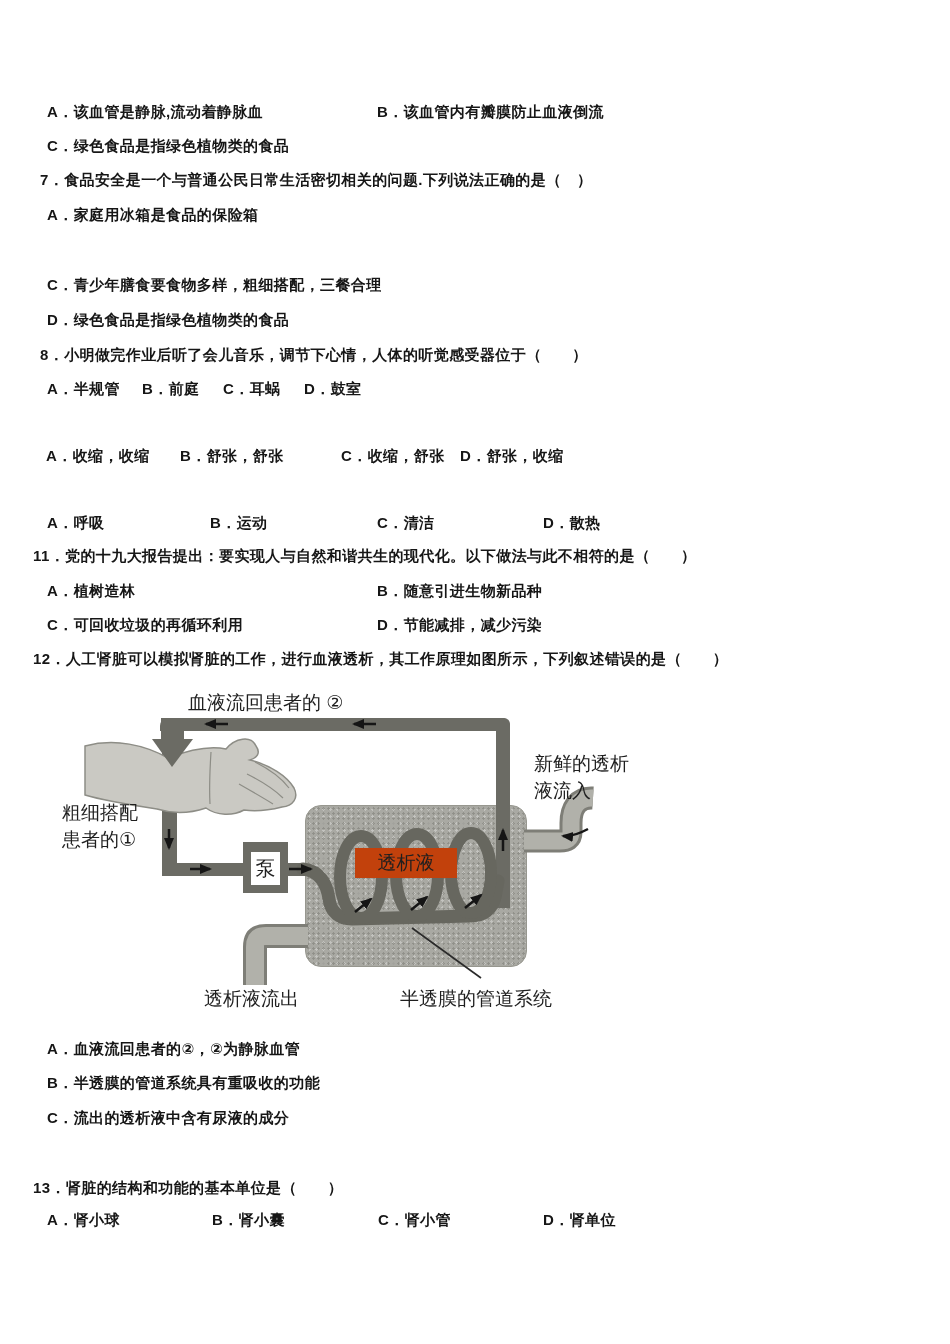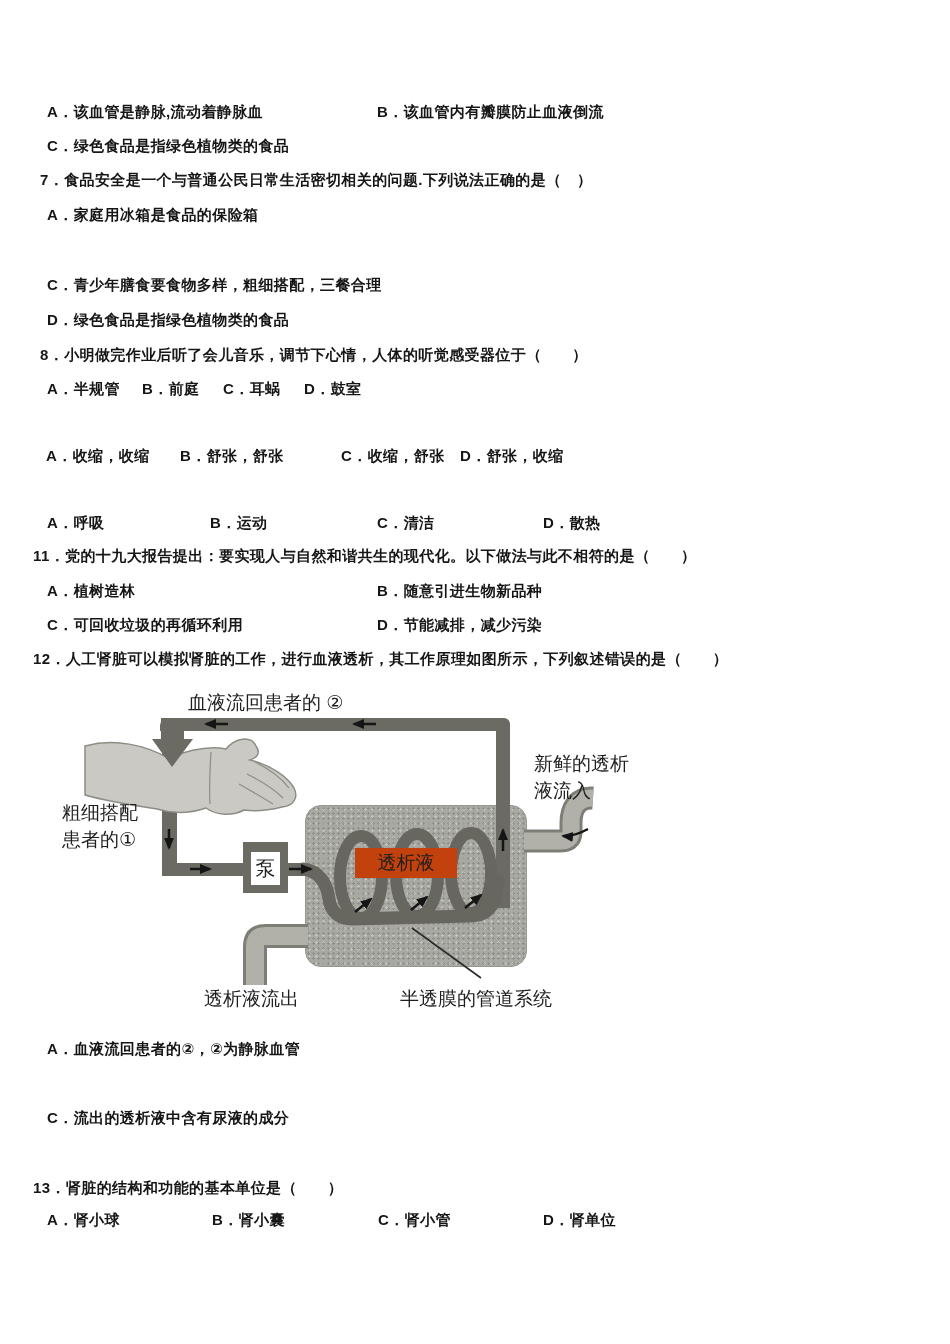--- a/index.html
+++ b/index.html
@@ -134,20 +134,21 @@
     <div class="dlabel" style="left:128px;top:2px">血液流回患者的 ②</div>
     <div class="dlabel" style="left:2px;top:112px">粗细搭配</div>
     <div class="dlabel" style="left:2px;top:139px">患者的①</div>
     <div class="dlabel" style="left:474px;top:63px">新鲜的透析</div>
     <div class="dlabel" style="left:474px;top:90px">液流入</div>
     <div class="dlabel" style="left:144px;top:298px">透析液流出</div>
     <div class="dlabel" style="left:340px;top:298px">半透膜的管道系统</div>
   </div>
 
   <div class="line" style="left:47px;top:1040px">A．血液流回患者的②，②为静脉血管</div>
+  <div class="line" style="left:47px;top:1074px">B．半透膜的管道系统具有重吸收的功能</div>
   <div class="line" style="left:47px;top:1109px">C．流出的透析液中含有尿液的成分</div>
 
   <div class="line" style="left:33px;top:1179px">13．肾脏的结构和功能的基本单位是（　　）</div>
   <div class="line" style="left:47px;top:1211px">A．肾小球</div>
   <div class="line" style="left:212px;top:1211px">B．肾小囊</div>
   <div class="line" style="left:378px;top:1211px">C．肾小管</div>
   <div class="line" style="left:543px;top:1211px">D．肾单位</div>
 
 </div>
 

